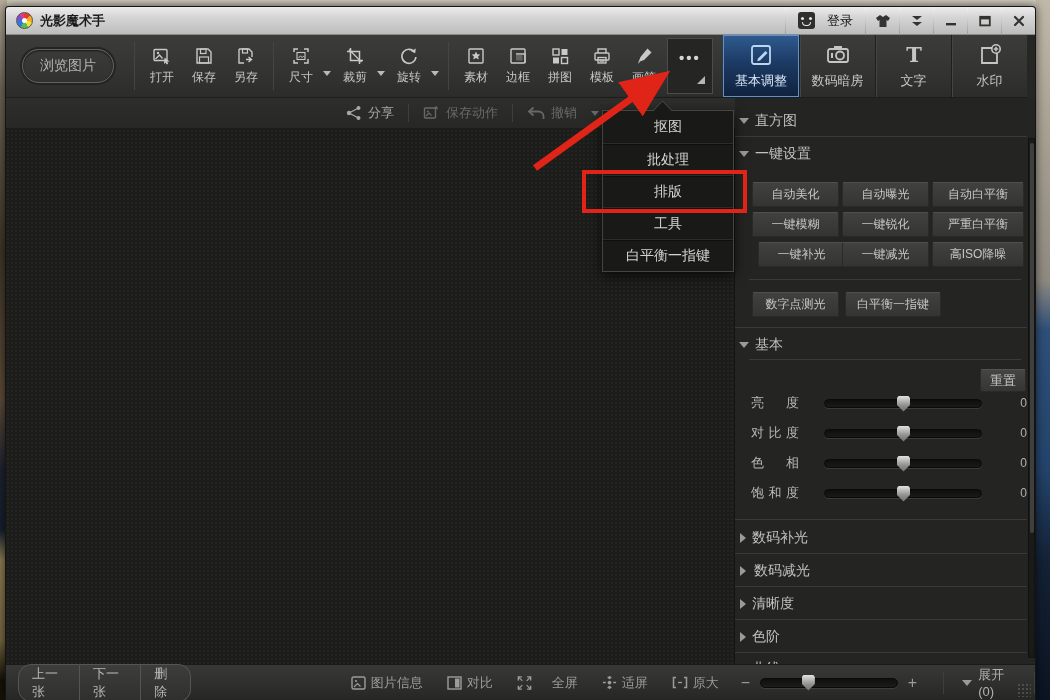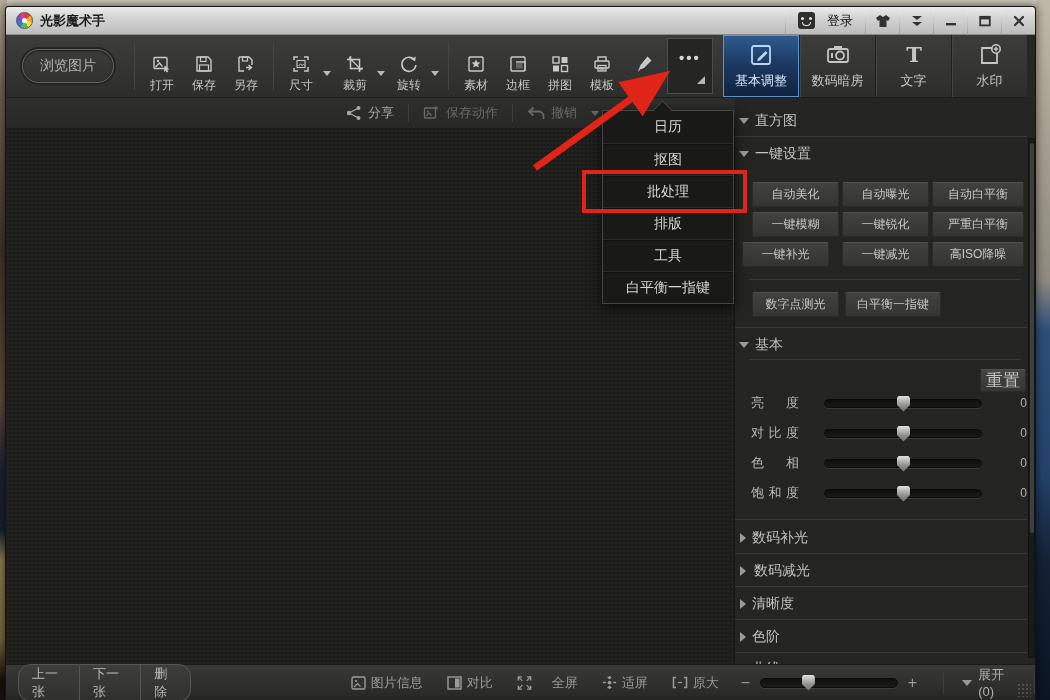--- a/index.html
+++ b/index.html
@@ -41,21 +41,21 @@
   .winbtn svg { display:block; }
   
   .toolbar { position:absolute; left:0; top:28px; right:8px; height:63px;
     background:linear-gradient(180deg,#3c3c3a 0,#343432 55%,#2c2c2a 100%);
     border-bottom:1px solid #1d1d1b; display:flex; align-items:center; }
   .browse-btn { margin:0 14px 0 16px; width:92px; height:34px; border-radius:17px;
     background:linear-gradient(180deg,#3b3b39,#313130); border:1px solid #63635f;
     box-shadow:0 0 0 2px #242422, inset 0 1px 2px rgba(0,0,0,.6);
     color:#b4b4b2; font-size:14px; display:flex; align-items:center; justify-content:center; cursor:pointer; }
   .tool-sep { width:1px; height:48px; background:#242422; border-right:1px solid #454543; margin:0 6px; }
-  .tool-btn { width:42px; height:56px; display:flex; flex-direction:column; align-items:center; justify-content:flex-end; gap:3px; cursor:pointer; color:#c6c6c4; }
+  .tool-btn { width:42px; height:56px; display:flex; flex-direction:column; align-items:center; justify-content:center; gap:3px; cursor:pointer; color:#c6c6c4; }
   .tool-btn .lbl { font-size:12px; white-space:nowrap; }
   .tool-dd { width:10px; height:56px; display:flex; align-items:center; justify-content:center; cursor:pointer; margin-right:2px; }
   .dd-tri { width:0; height:0; border-left:4px solid transparent; border-right:4px solid transparent; border-top:5px solid #b9b9b7; margin-top:14px; }
   .more-btn { width:46px; height:56px; margin-left:2px; position:relative; cursor:pointer;
     background:#252523; border:1px solid #4c4c4a; display:flex; align-items:flex-start; justify-content:center; }
   .more-dots { color:#d6d6d4; font-size:15px; letter-spacing:2px; margin-top:10px; font-weight:bold; }
   .more-corner { position:absolute; right:7px; bottom:9px; width:0; height:0;
     border-left:8px solid transparent; border-bottom:8px solid #b5b5b3; }
   .right-tabs { margin-left:auto; display:flex; height:62px; }
   .rtab { width:76px; height:62px; display:flex; flex-direction:column; align-items:center; justify-content:center; gap:4px;
@@ -79,21 +79,21 @@
   
   .panel { position:absolute; left:729px; top:91px; width:302px; height:567px; background:#242422; overflow:hidden; }
   .p-sep { position:absolute; left:0; right:10px; height:1px; background:#161614; border-bottom:1px solid #3a3a38; }
   .p-header { position:absolute; left:0; height:30px; display:flex; align-items:center; gap:6px; color:#c2c2c0; font-size:14px; cursor:pointer; }
   .tri-down { width:0; height:0; border-left:5px solid transparent; border-right:5px solid transparent; border-top:6px solid #9a9a98; }
   .tri-right { width:0; height:0; border-top:5px solid transparent; border-bottom:5px solid transparent; border-left:6px solid #9a9a98; }
   .p-btn { position:absolute; height:25px; background:linear-gradient(180deg,#41413f,#343432);
     border:1px solid #2a2a28; border-top-color:#4f4f4d; border-radius:2px;
     color:#c6c6c4; font-size:12px; display:flex; align-items:center; justify-content:center; cursor:pointer; white-space:nowrap; }
   .reset-btn { position:absolute; width:46px; height:23px; background:linear-gradient(180deg,#454543,#353533);
-    border:1px solid #2a2a28; border-top-color:#525250; border-radius:2px; color:#c6c6c4; font-size:17px;
+    border:1px solid #2a2a28; border-top-color:#525250; border-radius:2px; color:#c6c6c4; font-size:13px;
     display:flex; align-items:center; justify-content:center; cursor:pointer; }
   .slider-row { position:absolute; left:16px; width:276px; height:24px; display:flex; align-items:center;gap:17px; }
   .slider-label { width:48px; font-size:13px; color:#b8b8b6; text-align:justify; text-align-last:justify; }
   .slider-track { position:relative; flex:1; height:9px; margin:0 10px 0 8px; border-radius:5px;
     background:linear-gradient(180deg,#0e0e0c,#1a1a18); border:1px solid #0a0a08; box-shadow:0 1px 0 #3a3a38; cursor:pointer; }
   .slider-thumb { position:absolute; top:-4px; width:13px; height:16px;
     background:linear-gradient(180deg,#e2e2e0,#8e8e8c 60%,#6f6f6d);
     clip-path:polygon(15% 0,85% 0,100% 15%,100% 60%,50% 100%,0 60%,0 15%); cursor:grab; }
   .slider-val { width:18px; text-align:right; font-size:12px; color:#b0b0ae; }
   .scrollbar { position:absolute; right:2px; top:40px; width:7px; height:520px; background:#1a1a18; border:1px solid #111; }
@@ -390,21 +390,21 @@
         <div class="tri-down"></div>
         <span>一键设置</span>
       </div>
 
       <div class="p-btn" style="left:17px; top:84px; width:87px;">自动美化</div>
       <div class="p-btn" style="left:107px; top:84px; width:87px;">自动曝光</div>
       <div class="p-btn" style="left:197px; top:84px; width:92px;">自动白平衡</div>
       <div class="p-btn" style="left:17px; top:114px; width:87px;">一键模糊</div>
       <div class="p-btn" style="left:107px; top:114px; width:87px;">一键锐化</div>
       <div class="p-btn" style="left:197px; top:114px; width:92px;">严重白平衡</div>
-      <div class="p-btn" style="left:7px; top:144px; width:87px;">一键补光</div>
+      <div class="p-btn" style="left:23px; top:144px; width:87px;">一键补光</div>
       <div class="p-btn" style="left:107px; top:144px; width:87px;">一键减光</div>
       <div class="p-btn" style="left:197px; top:144px; width:92px;">高ISO降噪</div>
 
       <div class="p-sep" style="top:181px; left:14px; right:16px;"></div>
 
       <div class="p-btn" style="left:17px; top:194px; width:87px;">数字点测光</div>
       <div class="p-btn" style="left:110px; top:194px; width:96px;">白平衡一指键</div>
 
       <div class="p-sep" style="top:229px;"></div>
 
@@ -533,21 +533,20 @@
         <div class="tri-down"></div>
         <span>展开(0)</span>
       </div>
       <div class="st-sep" style="margin-left:18px;"></div>
       <div class="grip"></div>
     </div>
   </div>
 
   <div class="menu-notch"></div>
   <div class="menu">
-    <div class="menu-item">日历</div>
     <div class="menu-item">抠图</div>
     <div class="menu-item">批处理</div>
     <div class="menu-item">排版</div>
     <div class="menu-item">工具</div>
     <div class="menu-item">白平衡一指键</div>
   </div>
 
   <div class="anno-rect"></div>
   <svg class="anno-arrow" width="1050" height="700" viewBox="0 0 1050 700">
     <defs>

